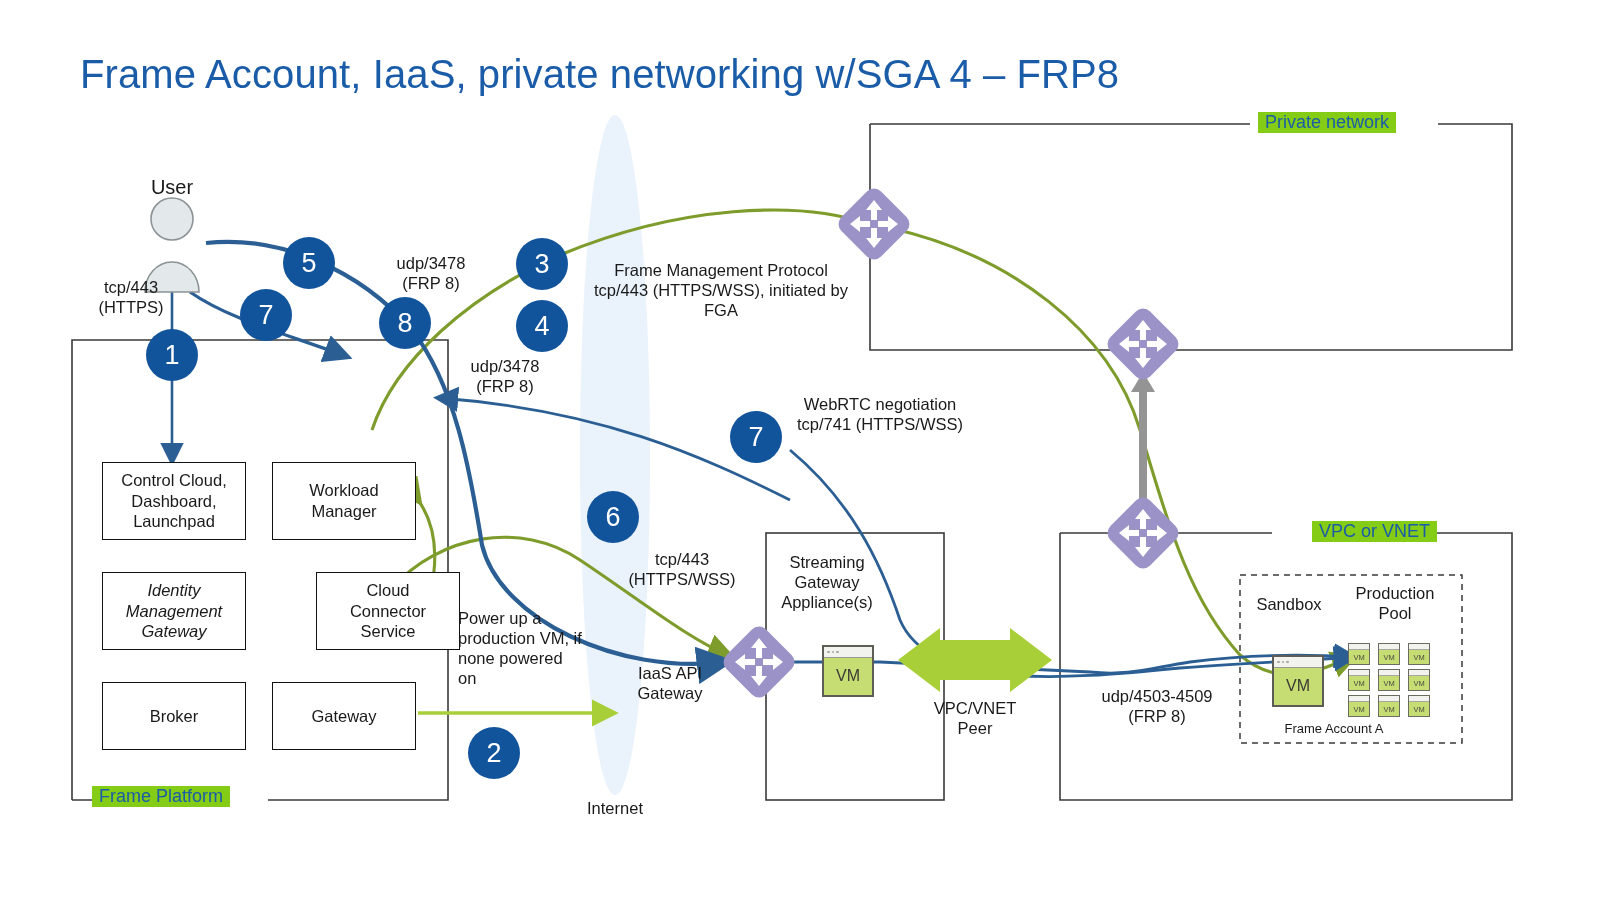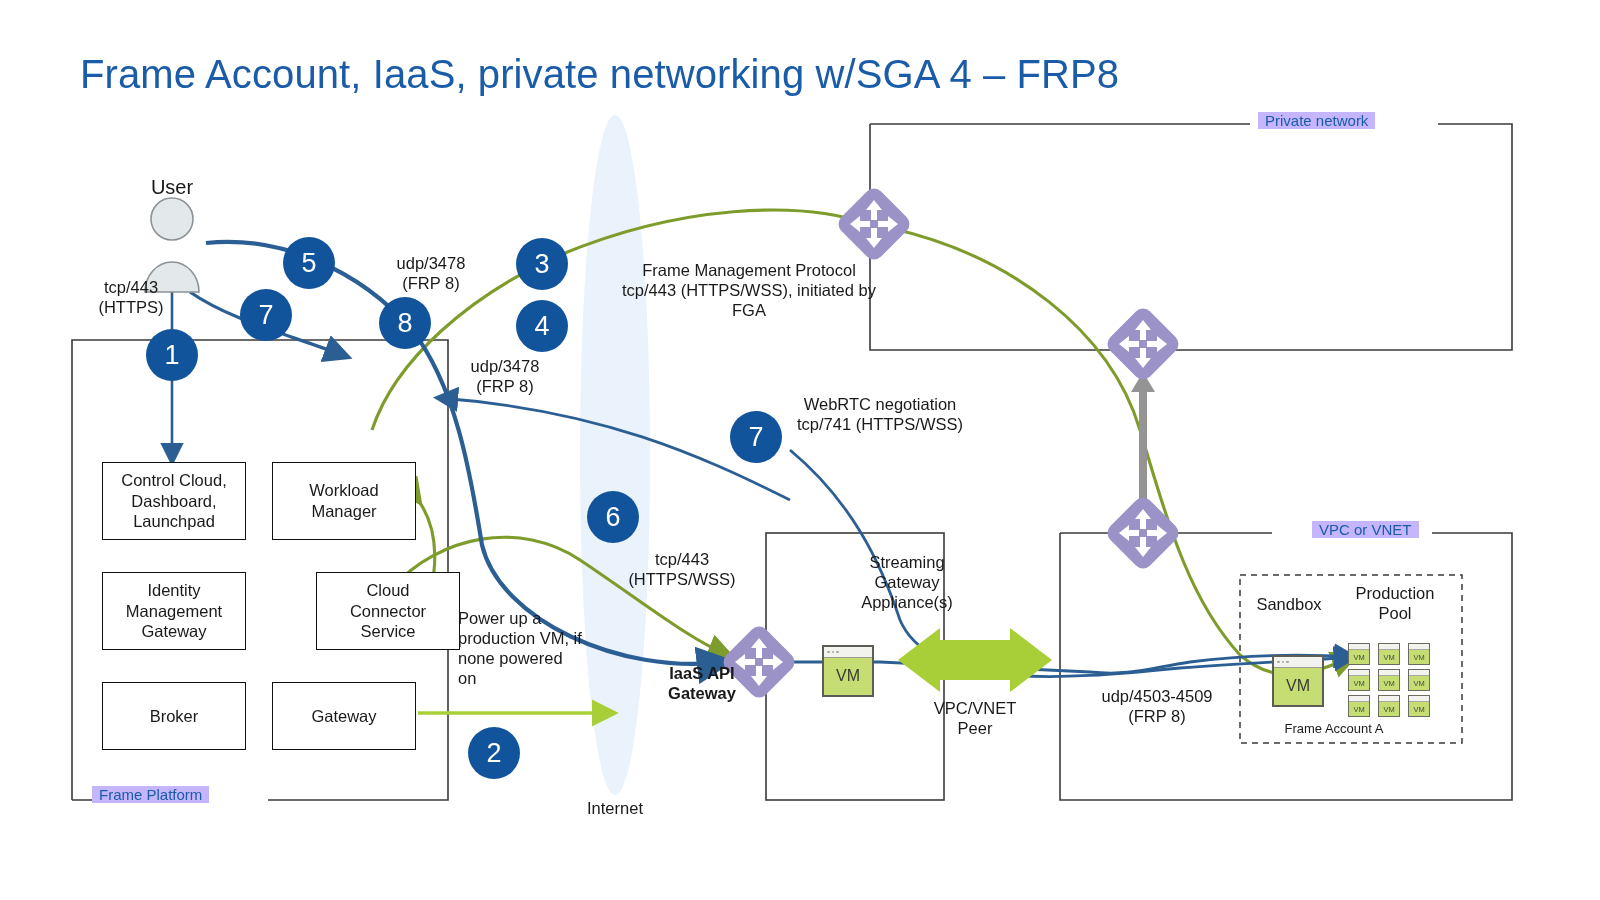--- a/index.html
+++ b/index.html
@@ -7,22 +7,22 @@
        font-family:"Liberation Sans","DejaVu Sans",sans-serif;color:#1a1a1a;}
   #stage{position:relative;width:1600px;height:900px;}
   svg#canvas{position:absolute;left:0;top:0;width:1600px;height:900px;}
 
   .ttl{position:absolute;left:80px;top:52px;font-size:40px;color:#1a5ca8;
        letter-spacing:.1px;white-space:nowrap;}
 
   .lbl{position:absolute;font-size:16.5px;line-height:1.22;color:#1a1a1a;
        text-align:center;white-space:pre-line;}
   .lbl.left{text-align:left;}
-  .blbl{position:absolute;font-size:15px;color:#1a5ca8;white-space:nowrap;
-        background:#c4b5fd;padding:0 7px;}
+  .blbl{position:absolute;font-size:18px;color:#1a5ca8;white-space:nowrap;
+        background:#84cc16;padding:0 7px;}
 
   .bx{position:absolute;border:1.6px solid #111;background:#fff;
       display:flex;align-items:center;justify-content:center;text-align:center;
       font-size:16.5px;line-height:1.25;white-space:pre-line;}
 
   .num{position:absolute;width:52px;height:52px;border-radius:50%;
        background:#11549b;color:#fff;font-size:27px;
        display:flex;align-items:center;justify-content:center;
        font-family:"Liberation Sans",sans-serif;}
 
@@ -147,33 +147,33 @@
   <div class="blbl" style="left:1280px;top:521px;margin-left:32px;">VPC or VNET</div>
   <div class="lbl" style="left:565px;top:798px;width:100px;">Internet</div>
 
   <div class="lbl" style="left:122px;top:175px;width:100px;font-size:20px;">User</div>
 
   <div class="bx" style="left:102px;top:462px;width:142px;height:76px;">Control Cloud,
 Dashboard,
 Launchpad</div>
   <div class="bx" style="left:272px;top:462px;width:142px;height:76px;">Workload
 Manager</div>
-  <div class="bx" style="left:102px;top:572px;width:142px;height:76px;">Identity
+  <div class="bx" style="left:102px;top:572px;width:142px;height:76px;font-style:italic;">Identity
 Management
 Gateway</div>
   <div class="bx" style="left:272px;top:572px;width:142px;height:76px;margin-left:44px;">Cloud
 Connector
 Service</div>
   <div class="bx" style="left:102px;top:682px;width:142px;height:66px;">Broker</div>
   <div class="bx" style="left:272px;top:682px;width:142px;height:66px;">Gateway</div>
 
-  <div class="lbl" style="left:804px;top:552px;width:178px;padding-left:14px;">Streaming
+  <div class="lbl" style="left:724px;top:552px;width:178px;padding-left:14px;">Streaming
 Gateway
 Appliance(s)</div>
-  <div class="lbl" style="left:632px;top:663px;width:140px;font-weight:bold;">IaaS API
+  <div class="lbl" style="left:600px;top:663px;width:140px;">IaaS API
 Gateway</div>
 
   <div class="vmbig" style="left:822px;top:645px;">
     <div class="bar">
         <span class="dot"></span>
         <span class="dot"></span>
         <span class="dot"></span>
       </div>
     <div class="txt">VM</div>
   </div>
@@ -231,21 +231,21 @@
   <div class="lbl" style="left:1340px;top:583px;width:110px;">Production
 Pool</div>
   <div class="lbl" style="left:1244px;top:721px;width:180px;font-size:13px;">Frame Account A</div>
 
   <div class="lbl" style="left:76px;top:277px;width:110px;">tcp/443
 (HTTPS)</div>
   <div class="lbl" style="left:376px;top:253px;width:110px;">udp/3478
 (FRP 8)</div>
   <div class="lbl" style="left:450px;top:356px;width:110px;">udp/3478
 (FRP 8)</div>
-  <div class="lbl" style="left:588px;top:260px;width:266px;margin-left:28px;">Frame Management Protocol
+  <div class="lbl" style="left:588px;top:260px;width:266px;">Frame Management Protocol
 tcp/443 (HTTPS/WSS), initiated by
 FGA</div>
   <div class="lbl" style="left:780px;top:394px;width:200px;">WebRTC negotiation
 tcp/741 (HTTPS/WSS)</div>
   <div class="lbl" style="left:620px;top:549px;width:124px;">tcp/443
 (HTTPS/WSS)</div>
   <div class="lbl left" style="left:458px;top:608px;width:132px;">Power up a
 production VM, if
 none powered
 on</div>

